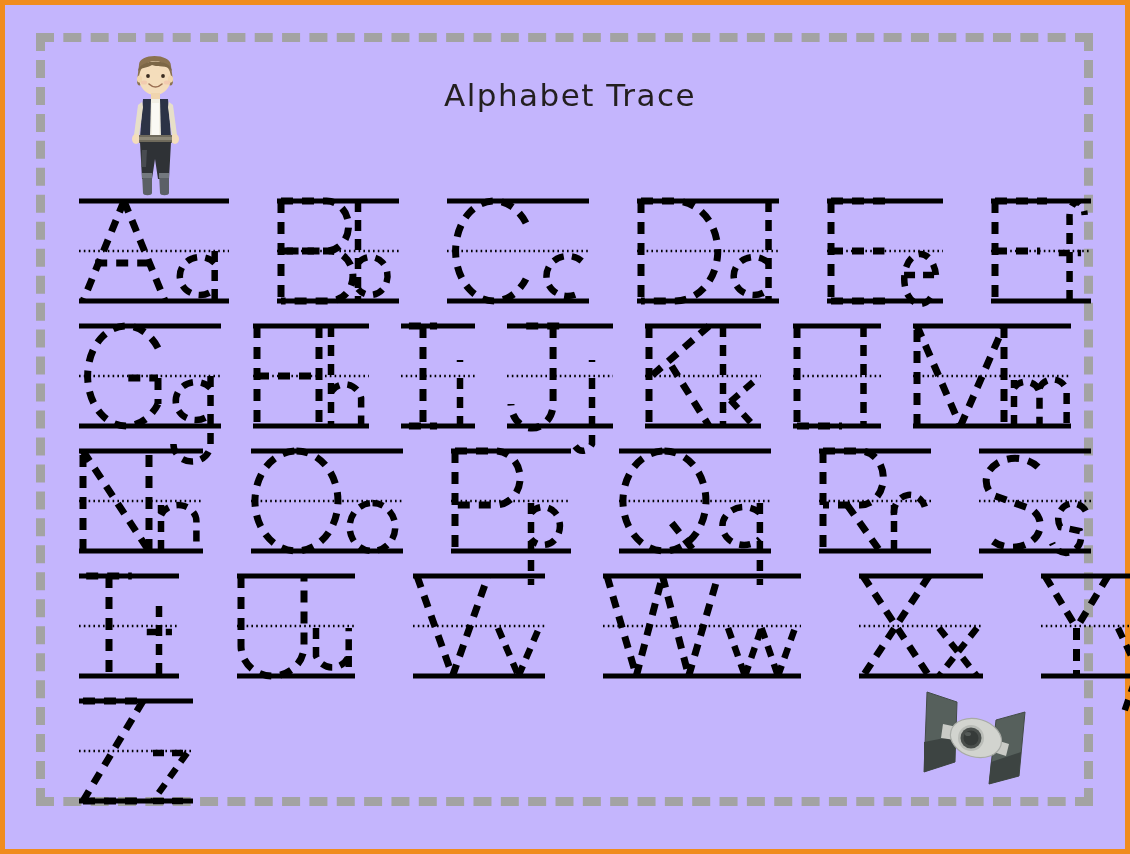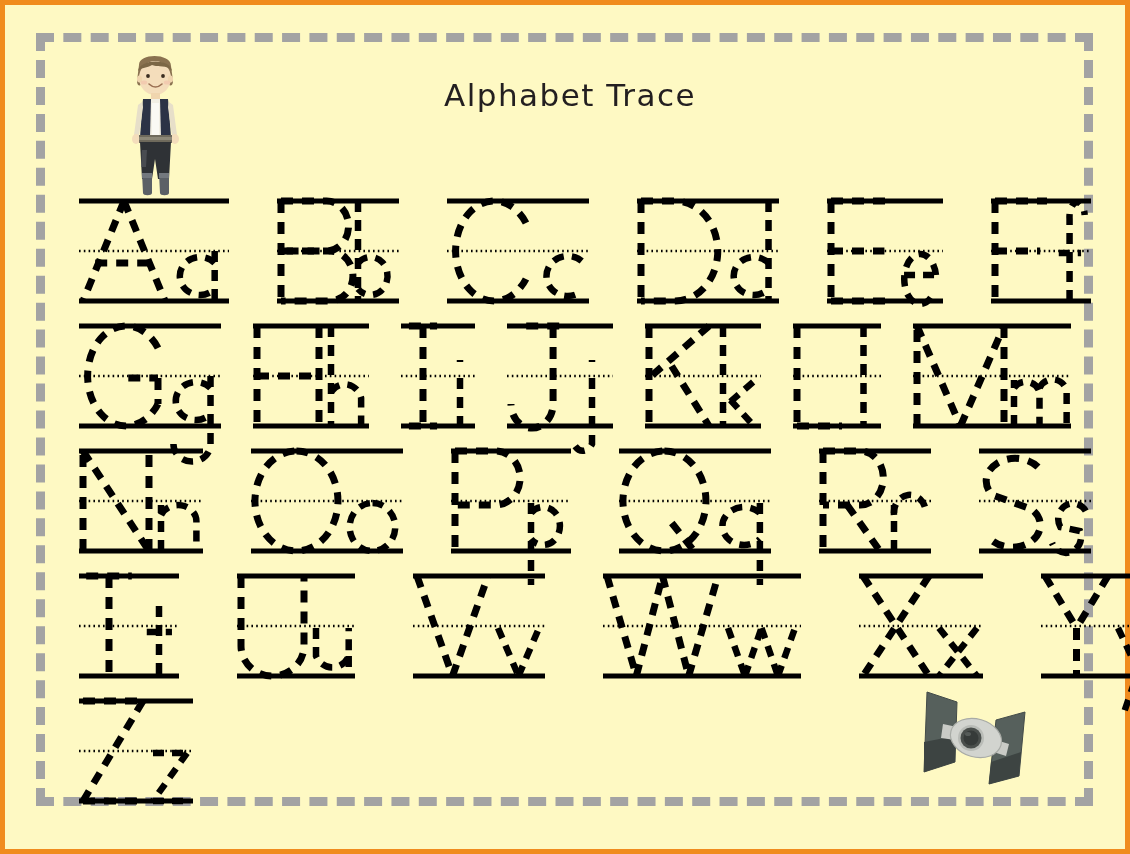--- a/index.html
+++ b/index.html
@@ -10,21 +10,21 @@
     background: #ffffff;
     font-family: "DejaVu Sans", sans-serif;
     overflow: hidden;
   }
 
   
   #page {
     position: relative;
     width: 1130px;
     height: 854px;
-    background: #fef9c3;
+    background: #c4b5fd;
     border: 5px solid #f08c1e;
   }
 
   
   #dashed-frame {
     position: absolute;
     left: 31px;
     top: 28px;
     width: 1057px;
     height: 773px;

